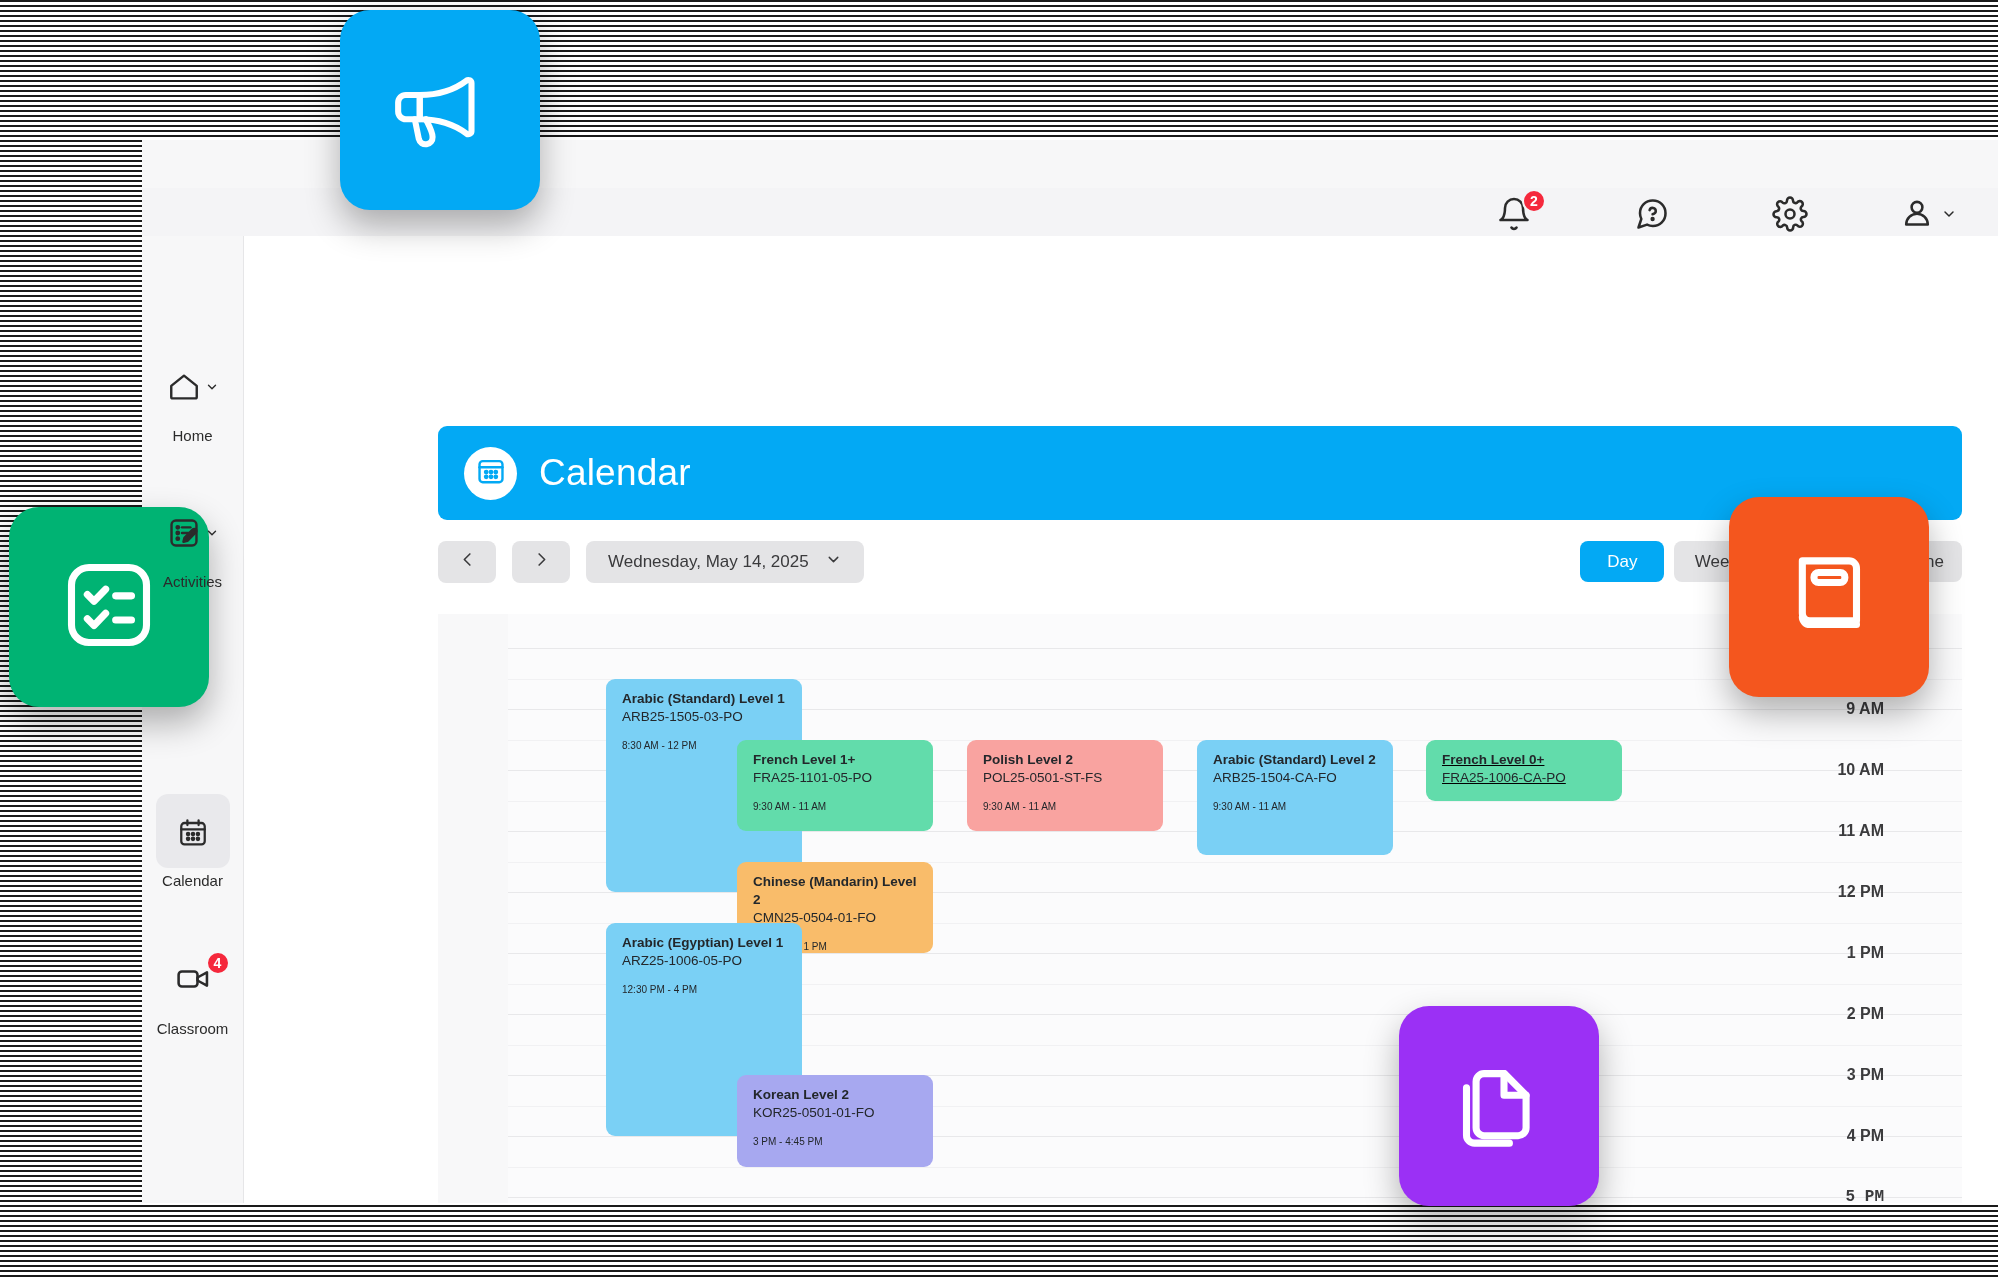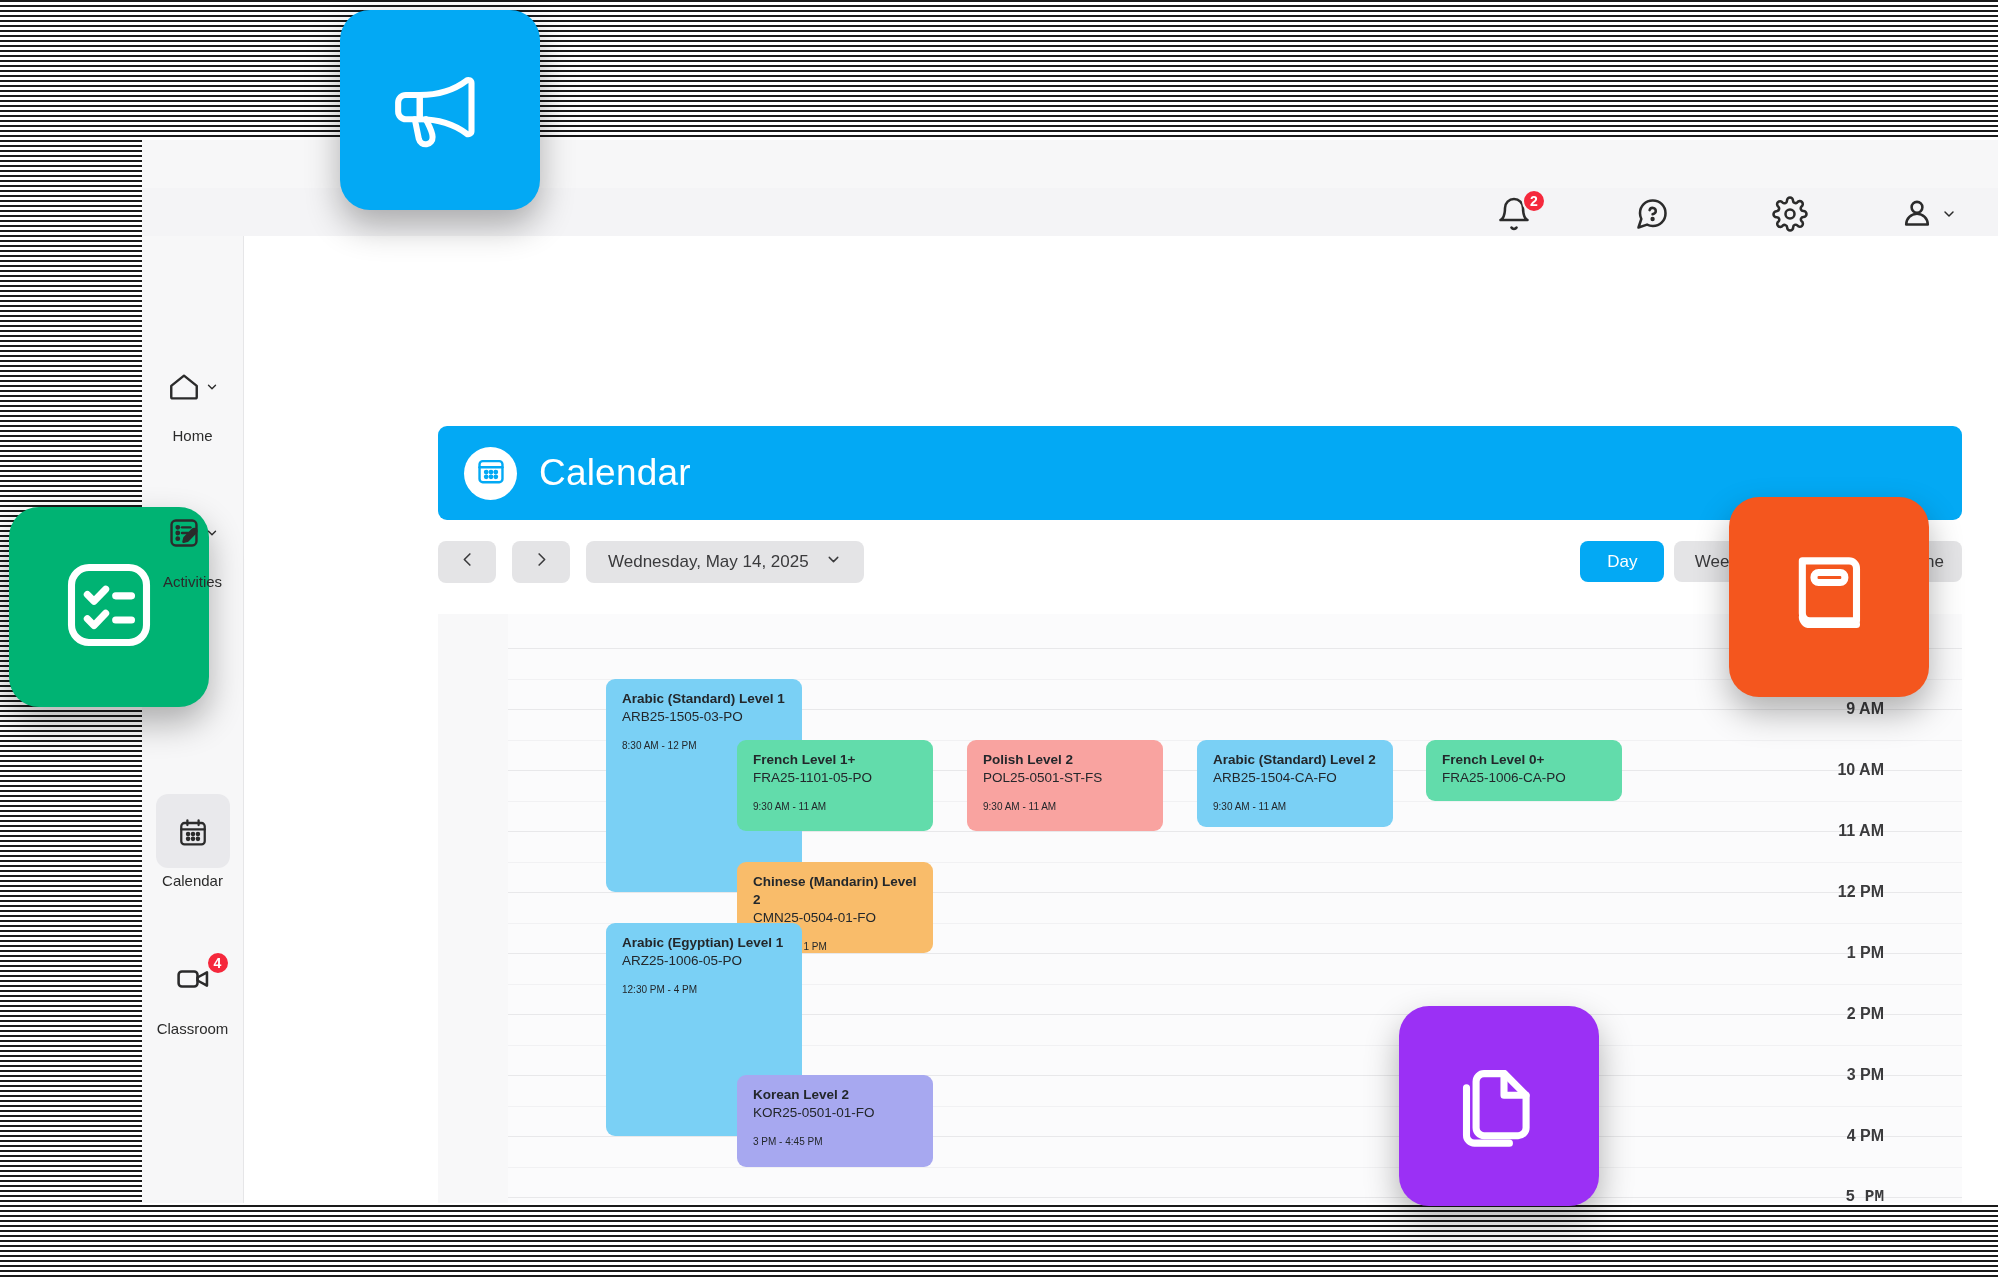--- a/index.html
+++ b/index.html
@@ -403,26 +403,26 @@
             <div class="event" style="background: rgb(98, 220, 171); left: 299px; width: 196px; top: 125.5px; height: 91.5px;">
               <div class="ev-title">French Level 1+</div>
               <div class="ev-code">FRA25-1101-05-PO</div>
               <div class="ev-time">9:30 AM - 11 AM</div>
             </div>
             <div class="event" style="background: rgb(249, 163, 160); left: 529px; width: 196px; top: 125.5px; height: 91.5px;">
               <div class="ev-title">Polish Level 2</div>
               <div class="ev-code">POL25-0501-ST-FS</div>
               <div class="ev-time">9:30 AM - 11 AM</div>
             </div>
-            <div class="event" style="background: rgb(122, 208, 245); left: 759px; width: 196px; top: 125.5px; height: 87px;">
+            <div class="event" style="background: rgb(122, 208, 245); left: 759px; width: 196px; top: 125.5px; height: 115px;">
               <div class="ev-title">Arabic (Standard) Level 2</div>
               <div class="ev-code">ARB25-1504-CA-FO</div>
               <div class="ev-time">9:30 AM - 11 AM</div>
             </div>
-            <div class="event" style="background: rgb(98, 220, 171); left: 988px; width: 196px; top: 125.5px; height: 61px;">
+            <div class="event" style="background: rgb(98, 220, 171); left: 988px; width: 196px; top: 125.5px; height: 61px; text-decoration: underline;">
               <div class="ev-title">French Level 0+</div>
               <div class="ev-code">FRA25-1006-CA-PO</div>
               <div class="ev-time">9:30 AM - 10:30 AM</div>
             </div>
             <div class="event" style="background: rgb(249, 188, 106); left: 299px; width: 196px; top: 247.5px; height: 91.5px;">
               <div class="ev-title">Chinese (Mandarin) Level 2</div>
               <div class="ev-code">CMN25-0504-01-FO</div>
               <div class="ev-time">11:30 AM - 1 PM</div>
             </div>
             <div class="event" style="background: rgb(122, 208, 245); left: 168px; width: 196px; top: 308.5px; height: 213.5px;">

